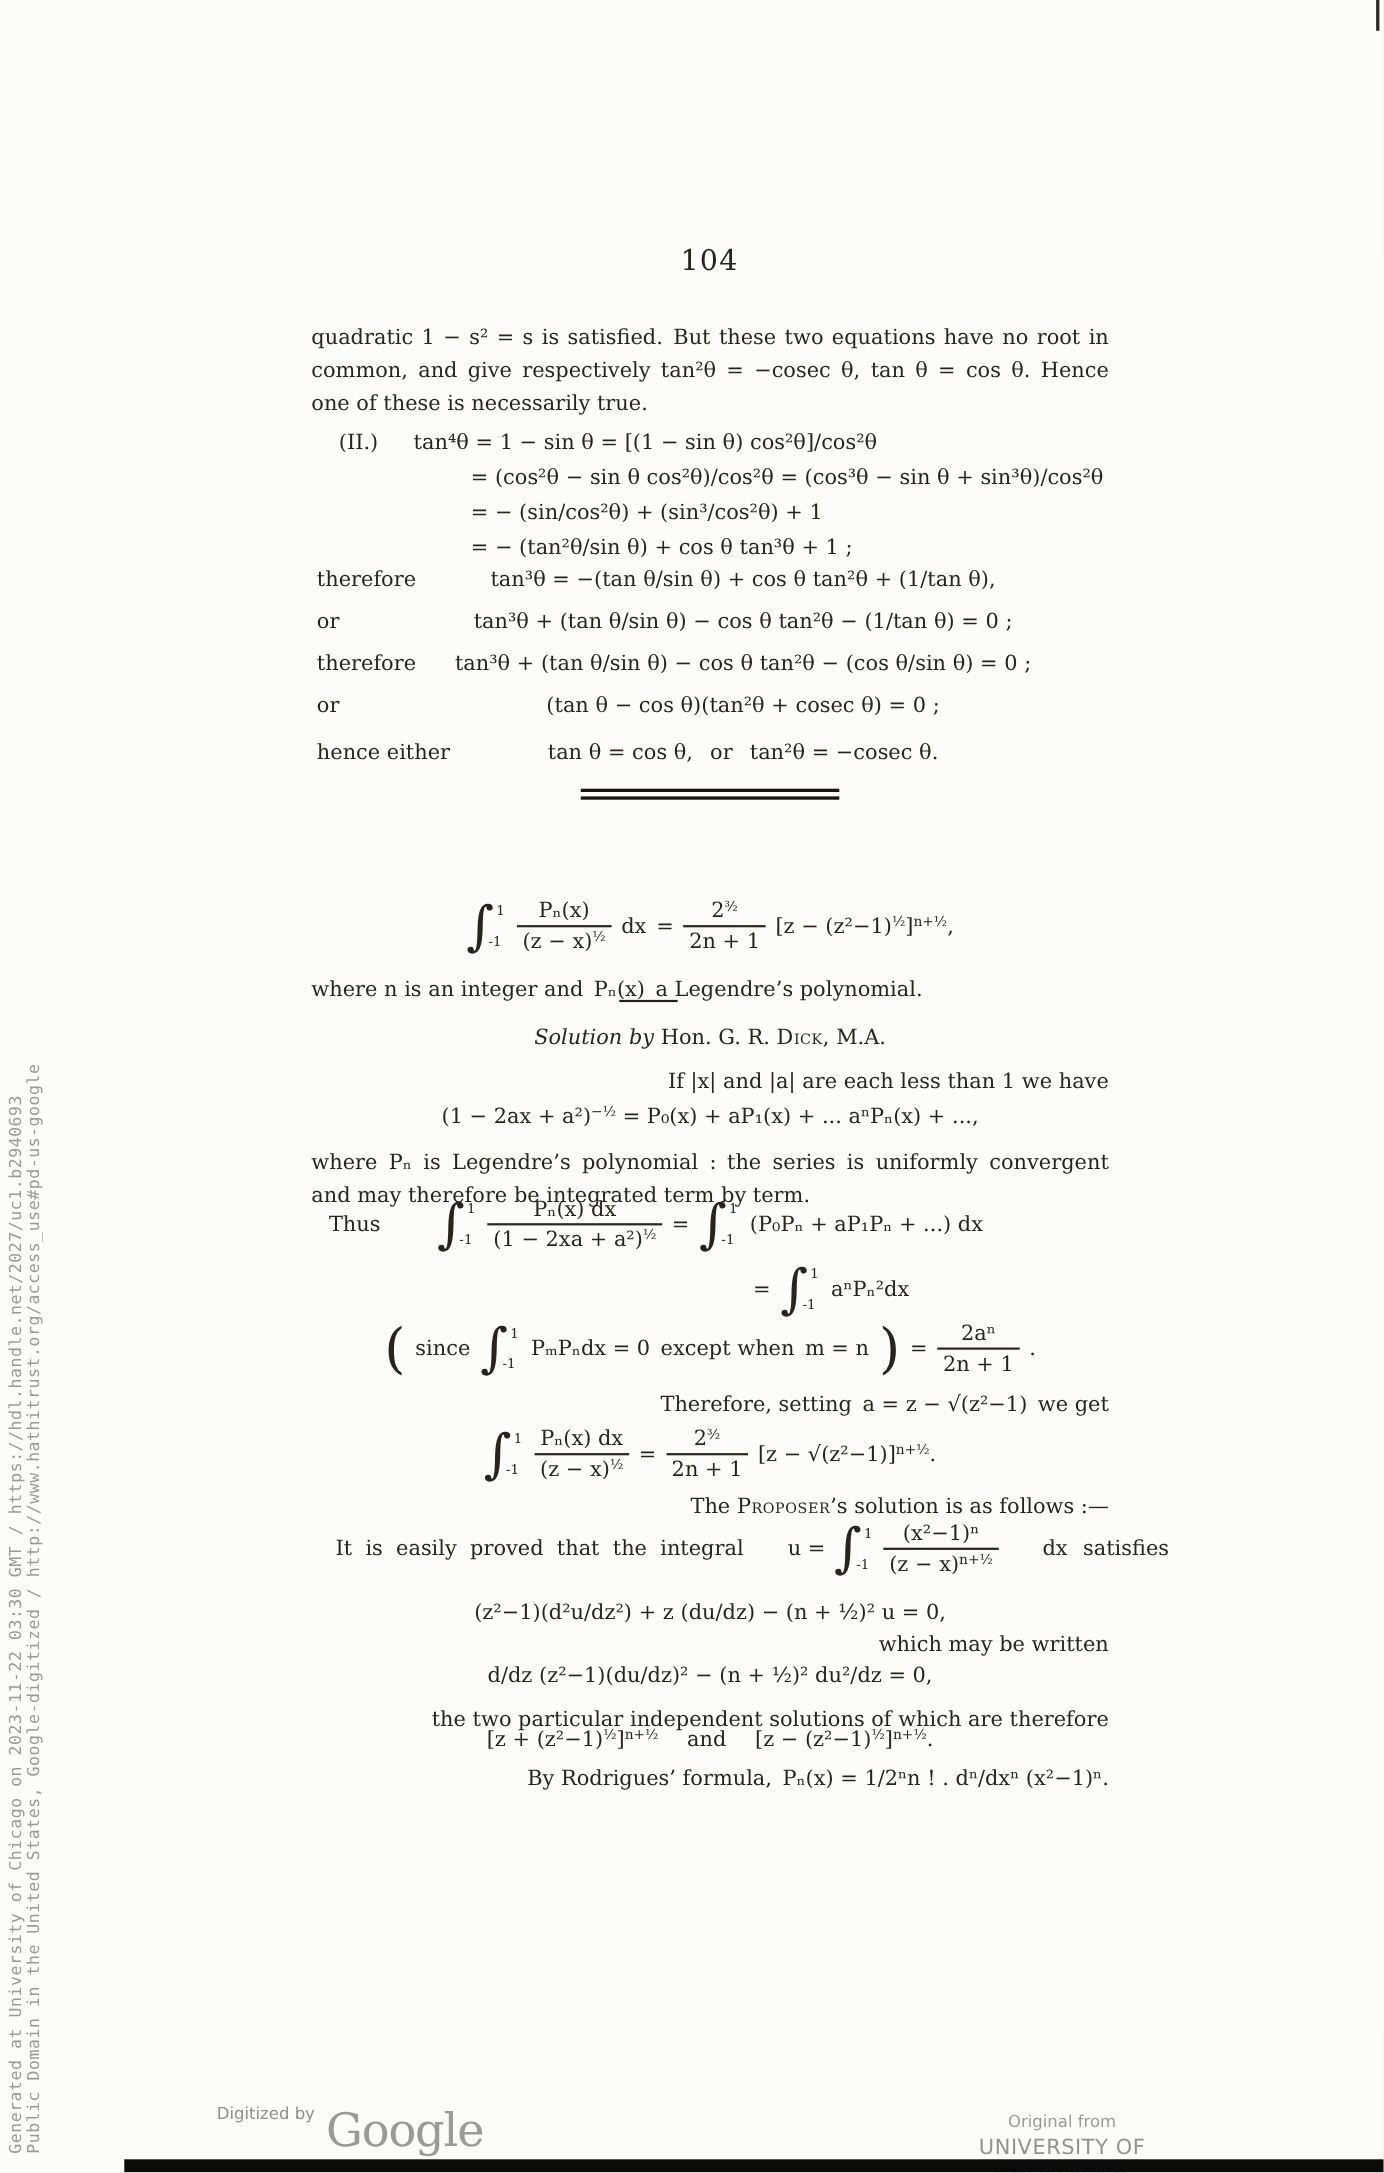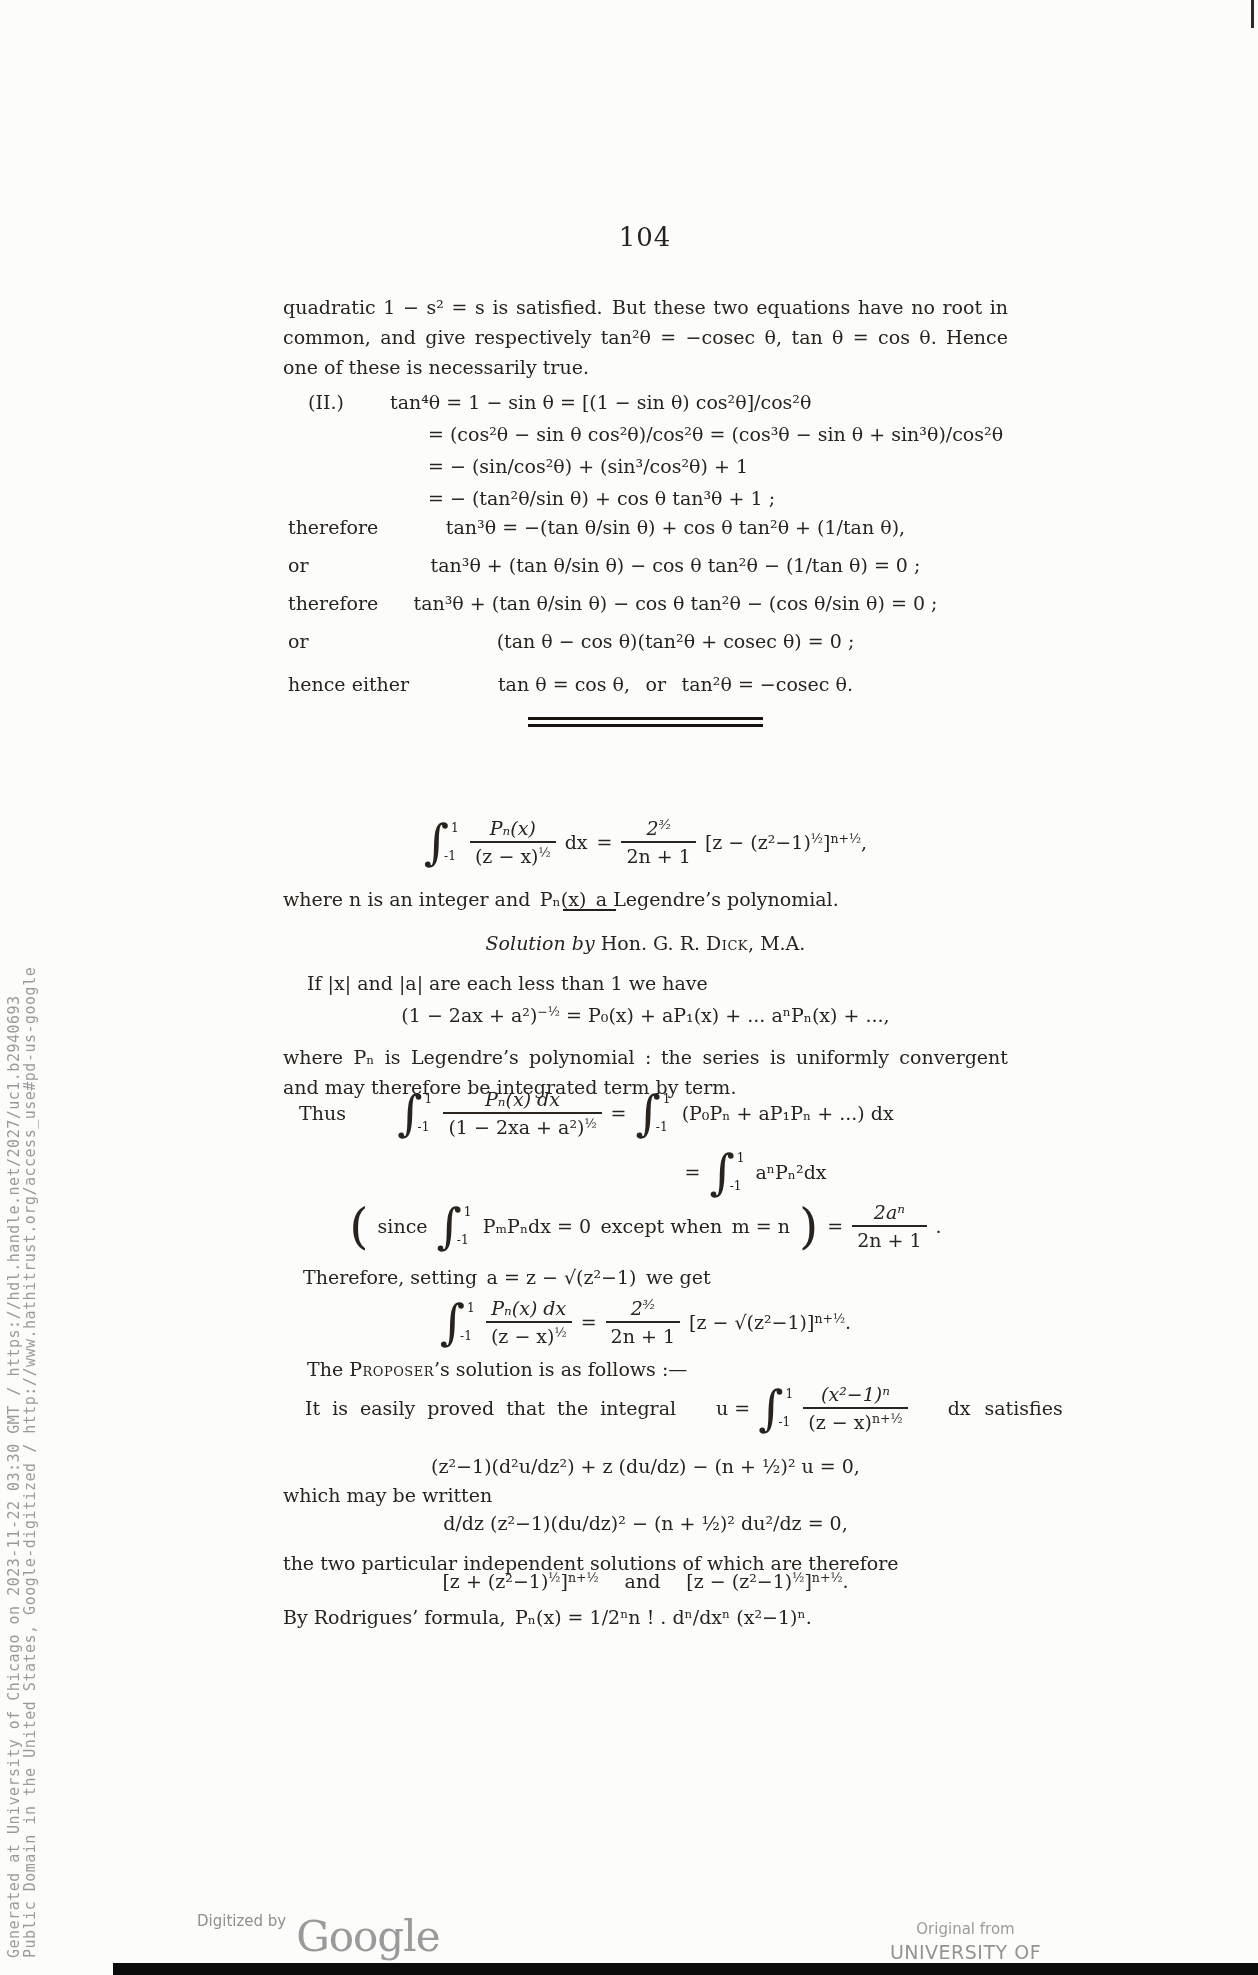--- a/index.html
+++ b/index.html
@@ -2,30 +2,30 @@
 <html><head>
 <meta charset="utf-8">
 <style>
   html,body{margin:0;padding:0;background:#e8e8e6;}
   .page{position:relative;width:1258px;height:1975px;background:#fcfcfa;overflow:hidden;
         font-family:"DejaVu Serif","DejaVu Sans",serif;color:#29231e;}
   .pagenum{position:absolute;top:222px;left:600px;width:90px;text-align:center;
            font-size:26px;letter-spacing:1px;}
   .para{position:absolute;left:283px;width:725px;margin:0;font-size:19px;line-height:30px;
         text-align:justify;}
-  .noj{text-align:left;}
+  .noj{text-align:right;}
   .indent{text-indent:24px;}
   .sc{font-variant:small-caps;letter-spacing:.5px;}
   .it{font-style:italic;}
 
   
   .case2{position:absolute;top:386px;left:308px;width:700px;font-size:19px;line-height:32px;}
   .c2row{white-space:nowrap;}
   .c2label{display:inline-block;width:58px;}
-  .c2eq{display:inline-block;margin-left:24px;}
+  .c2eq{display:inline-block;margin-left:10px;}
   .c2cont{padding-left:120px;}
 
   
   .deriv{position:absolute;top:508px;left:283px;width:725px;font-size:19px;}
   .drow{position:relative;height:38px;line-height:38px;white-space:nowrap;}
   .drow.last{margin-top:5px;}
   .dlabel{position:absolute;left:5px;}
   .deq{display:block;text-align:center;padding-left:60px;}
 
   .double-rule{position:absolute;top:717px;left:528px;width:235px;height:4px;
@@ -36,21 +36,21 @@
   .pnum{font-weight:bold;margin-right:16px;}
 
   .solhead{position:absolute;top:932px;left:283px;width:725px;text-align:center;font-size:19px;}
 
   
   .eq{position:absolute;left:283px;width:725px;display:flex;align-items:center;
       justify-content:center;gap:9px;font-size:19px;white-space:nowrap;}
   .mtxt{display:inline-block;}
   .s{font-size:.66em;vertical-align:.5em;line-height:0;}
   .frac{display:inline-flex;flex-direction:column;text-align:center;}
-  .fnum{display:block;padding:0 5px 2px;border-bottom:2px solid #2b2520;font-style:italic;}
+  .fnum{display:block;padding:0 5px 2px;border-bottom:2px solid #2b2520;}
   .fden{display:block;padding:2px 5px 0;}
   .int{display:inline-flex;align-items:center;}
   .iglyph{font-size:2.55em;line-height:.95;}
   .lims{display:flex;flex-direction:column;justify-content:space-between;align-self:stretch;
         font-size:.64em;padding:2px 0;}
   .lims .up{transform:translateX(2px);}
   .lims .lo{transform:translateX(-5px);}
   .bp{font-size:2.6em;line-height:.9;font-weight:normal;}
   .eqlabel{position:absolute;left:16px;top:50%;transform:translateY(-50%);}
 

